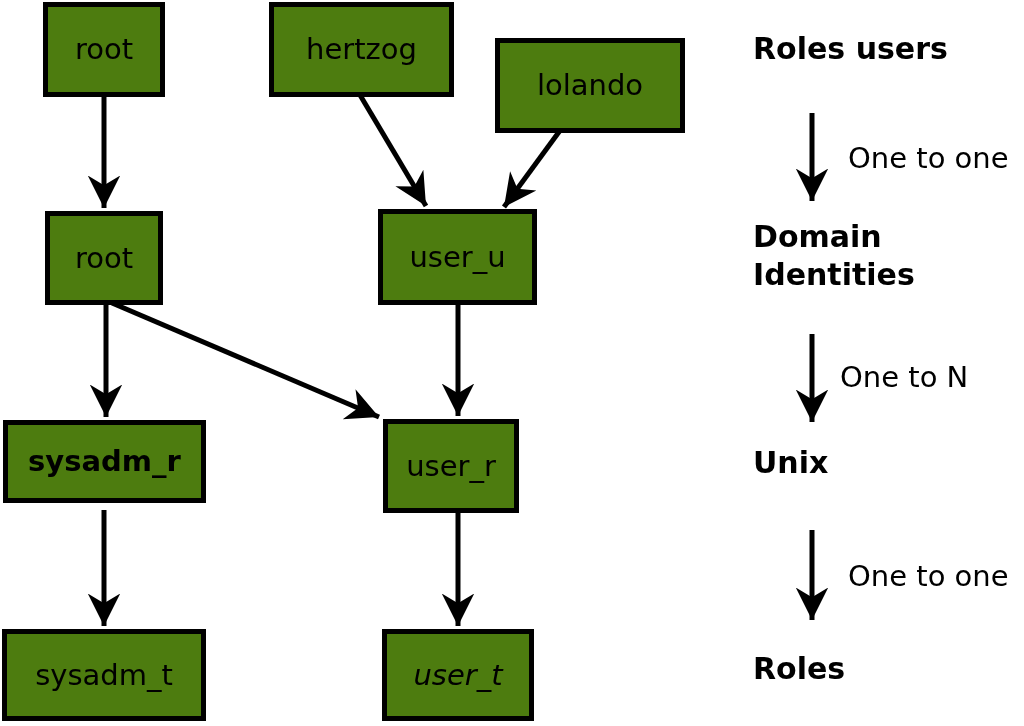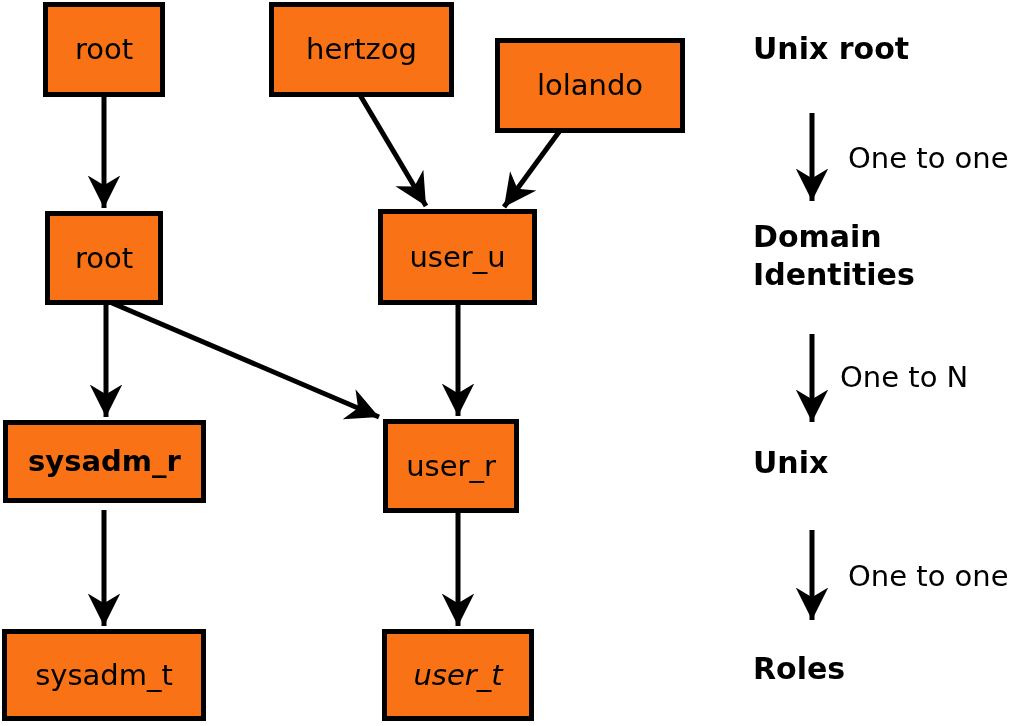--- a/index.html
+++ b/index.html
@@ -21,21 +21,21 @@
     left: 0;
     top: 0;
     width: 1024px;
     height: 726px;
     pointer-events: none;
   }
   .node {
     position: absolute;
     box-sizing: border-box;
     border: 5px solid #000000;
-    background: #f97316;
+    background: #4d7c0f;
     display: flex;
     align-items: center;
     justify-content: center;
     font-size: 29px;
     line-height: 1;
     white-space: nowrap;
   }
   .legend-heading {
     position: absolute;
     font-weight: bold;
@@ -116,21 +116,21 @@
   <div class="node" id="node-user-r">
     <span>user_r</span>
   </div>
   <div class="node" id="node-sysadm-t">
     <span>sysadm_t</span>
   </div>
   <div class="node" id="node-user-t">
     <span>user_t</span>
   </div>
 
-  <div class="legend-heading" id="legend-unix-users">Unix root</div>
+  <div class="legend-heading" id="legend-unix-users">Roles users</div>
   <div class="legend-label" id="legend-one-to-one-1">One to one</div>
   <div class="legend-heading" id="legend-selinux-identities">
     <div>Domain</div>
     <div>Identities</div>
   </div>
   <div class="legend-label" id="legend-one-to-n">One to N</div>
   <div class="legend-heading" id="legend-roles">Unix</div>
   <div class="legend-label" id="legend-one-to-one-2">One to one</div>
   <div class="legend-heading" id="legend-domain">Roles</div>
 

